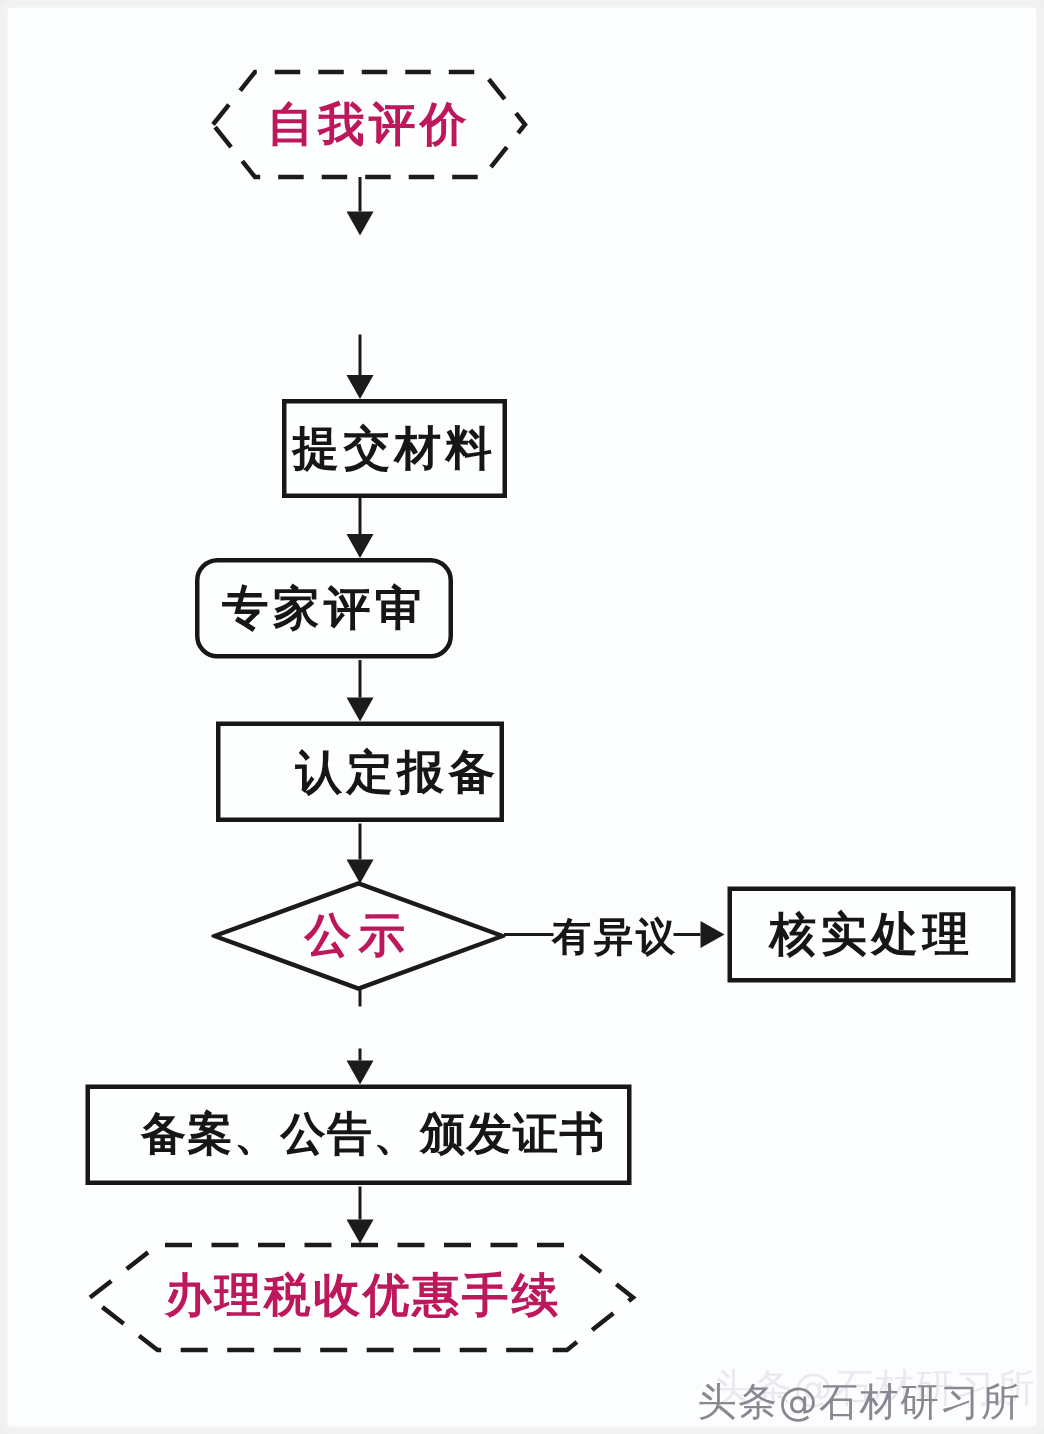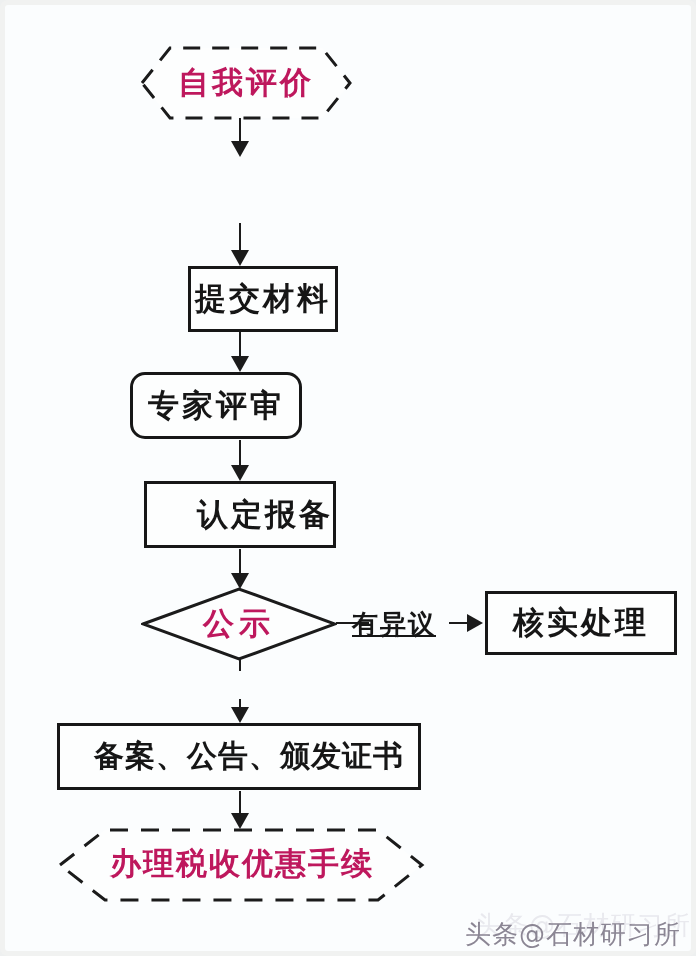--- a/index.html
+++ b/index.html
@@ -123,21 +123,21 @@
   <div class="arrowhead-down" style="left:226px; top:568px;"></div>
 
   <div class="shape-wrap" style="left:136px; top:582px; width:196px; height:74px;">
     <svg width="196" height="74" viewBox="0 0 196 74">
       <polygon points="2,37 98,2 194,37 98,72" fill="#fdfefe" stroke="#1b1b1b" stroke-width="3"></polygon>
     </svg>
     <div class="label" style="letter-spacing:5px;">公示</div>
   </div>
 
   <div class="hline" style="left:331px; top:617px; width:33px;"></div>
-  <div class="edge-label" style="left:347px; top:602px; width:82px;text-decoration:underline;">有异议</div>
+  <div class="edge-label" style="left:363px; top:602px; width:82px;">有异议</div>
   <div class="hline" style="left:444px; top:617px; width:18px;"></div>
   <div class="arrowhead-right" style="left:462px; top:609px;"></div>
 
   <div class="node rect" style="left:480px; top:586px; width:192px; height:64px;text-align:center;">
     <span>核实处理</span>
   </div>
 
   <div class="vline" style="left:234px; top:653px; height:13px;"></div>
   <div class="vline" style="left:234px; top:694px; height:8px;"></div>
   <div class="arrowhead-down" style="left:226px; top:702px;"></div>

